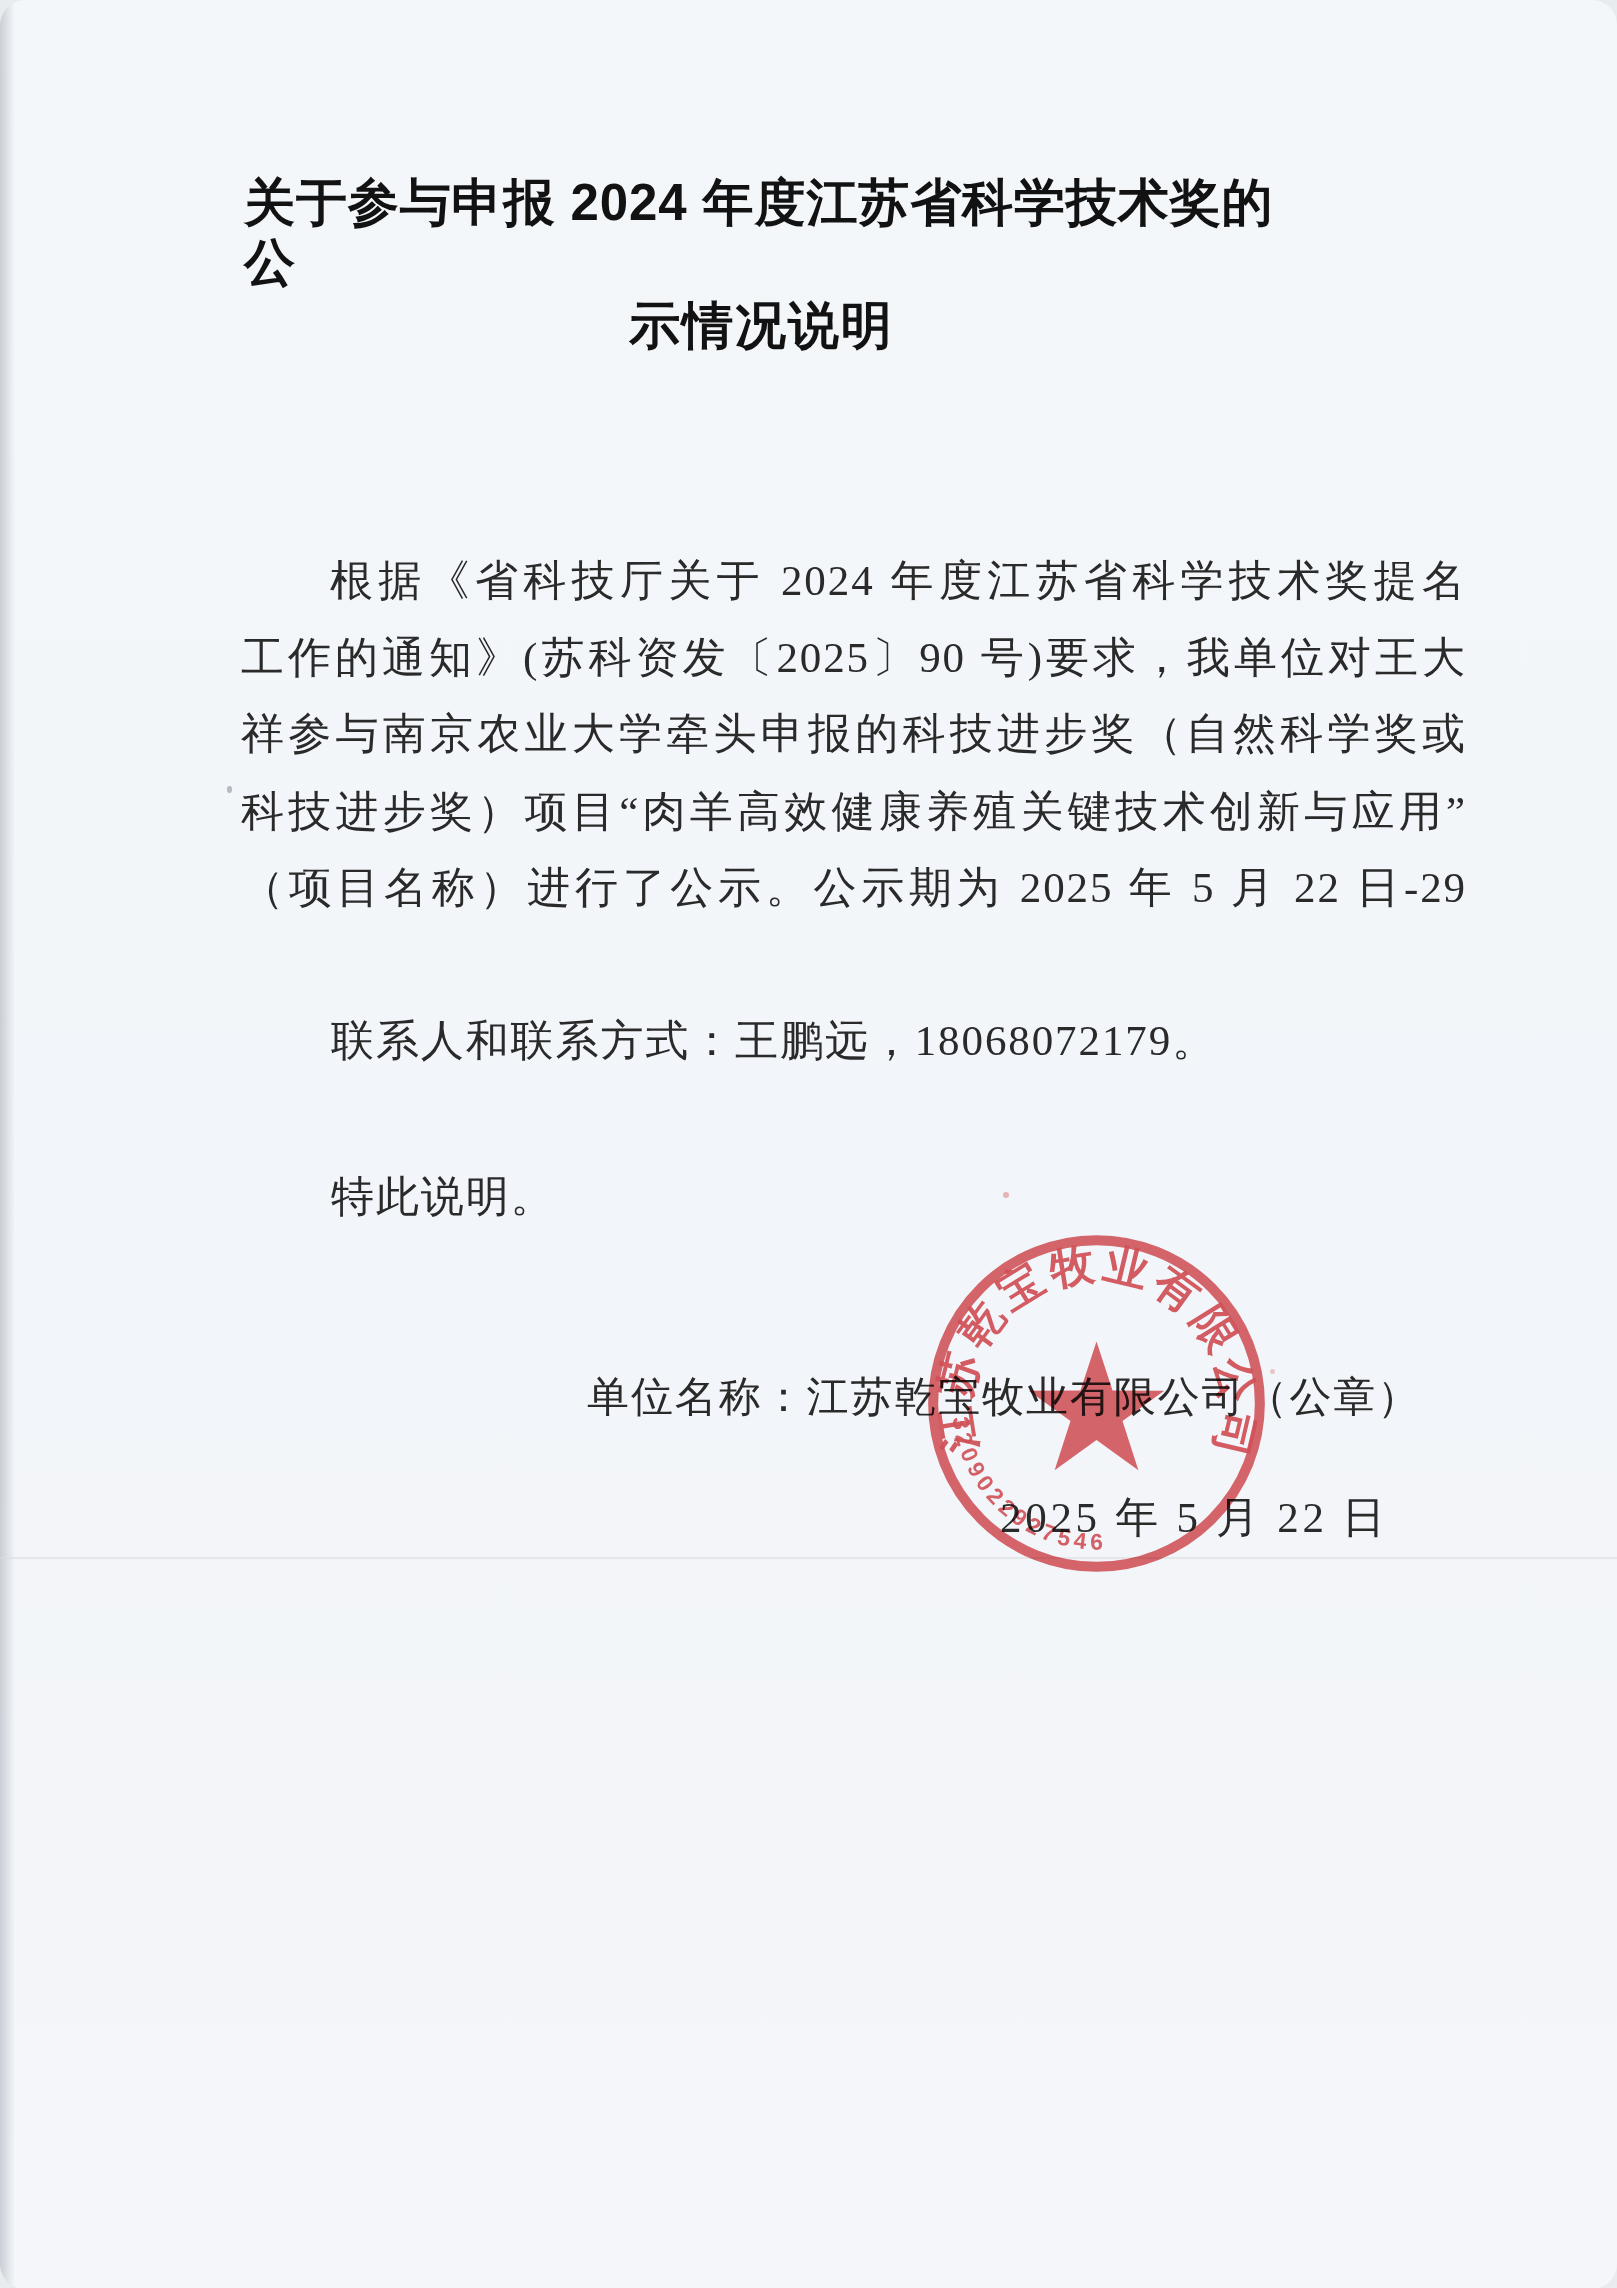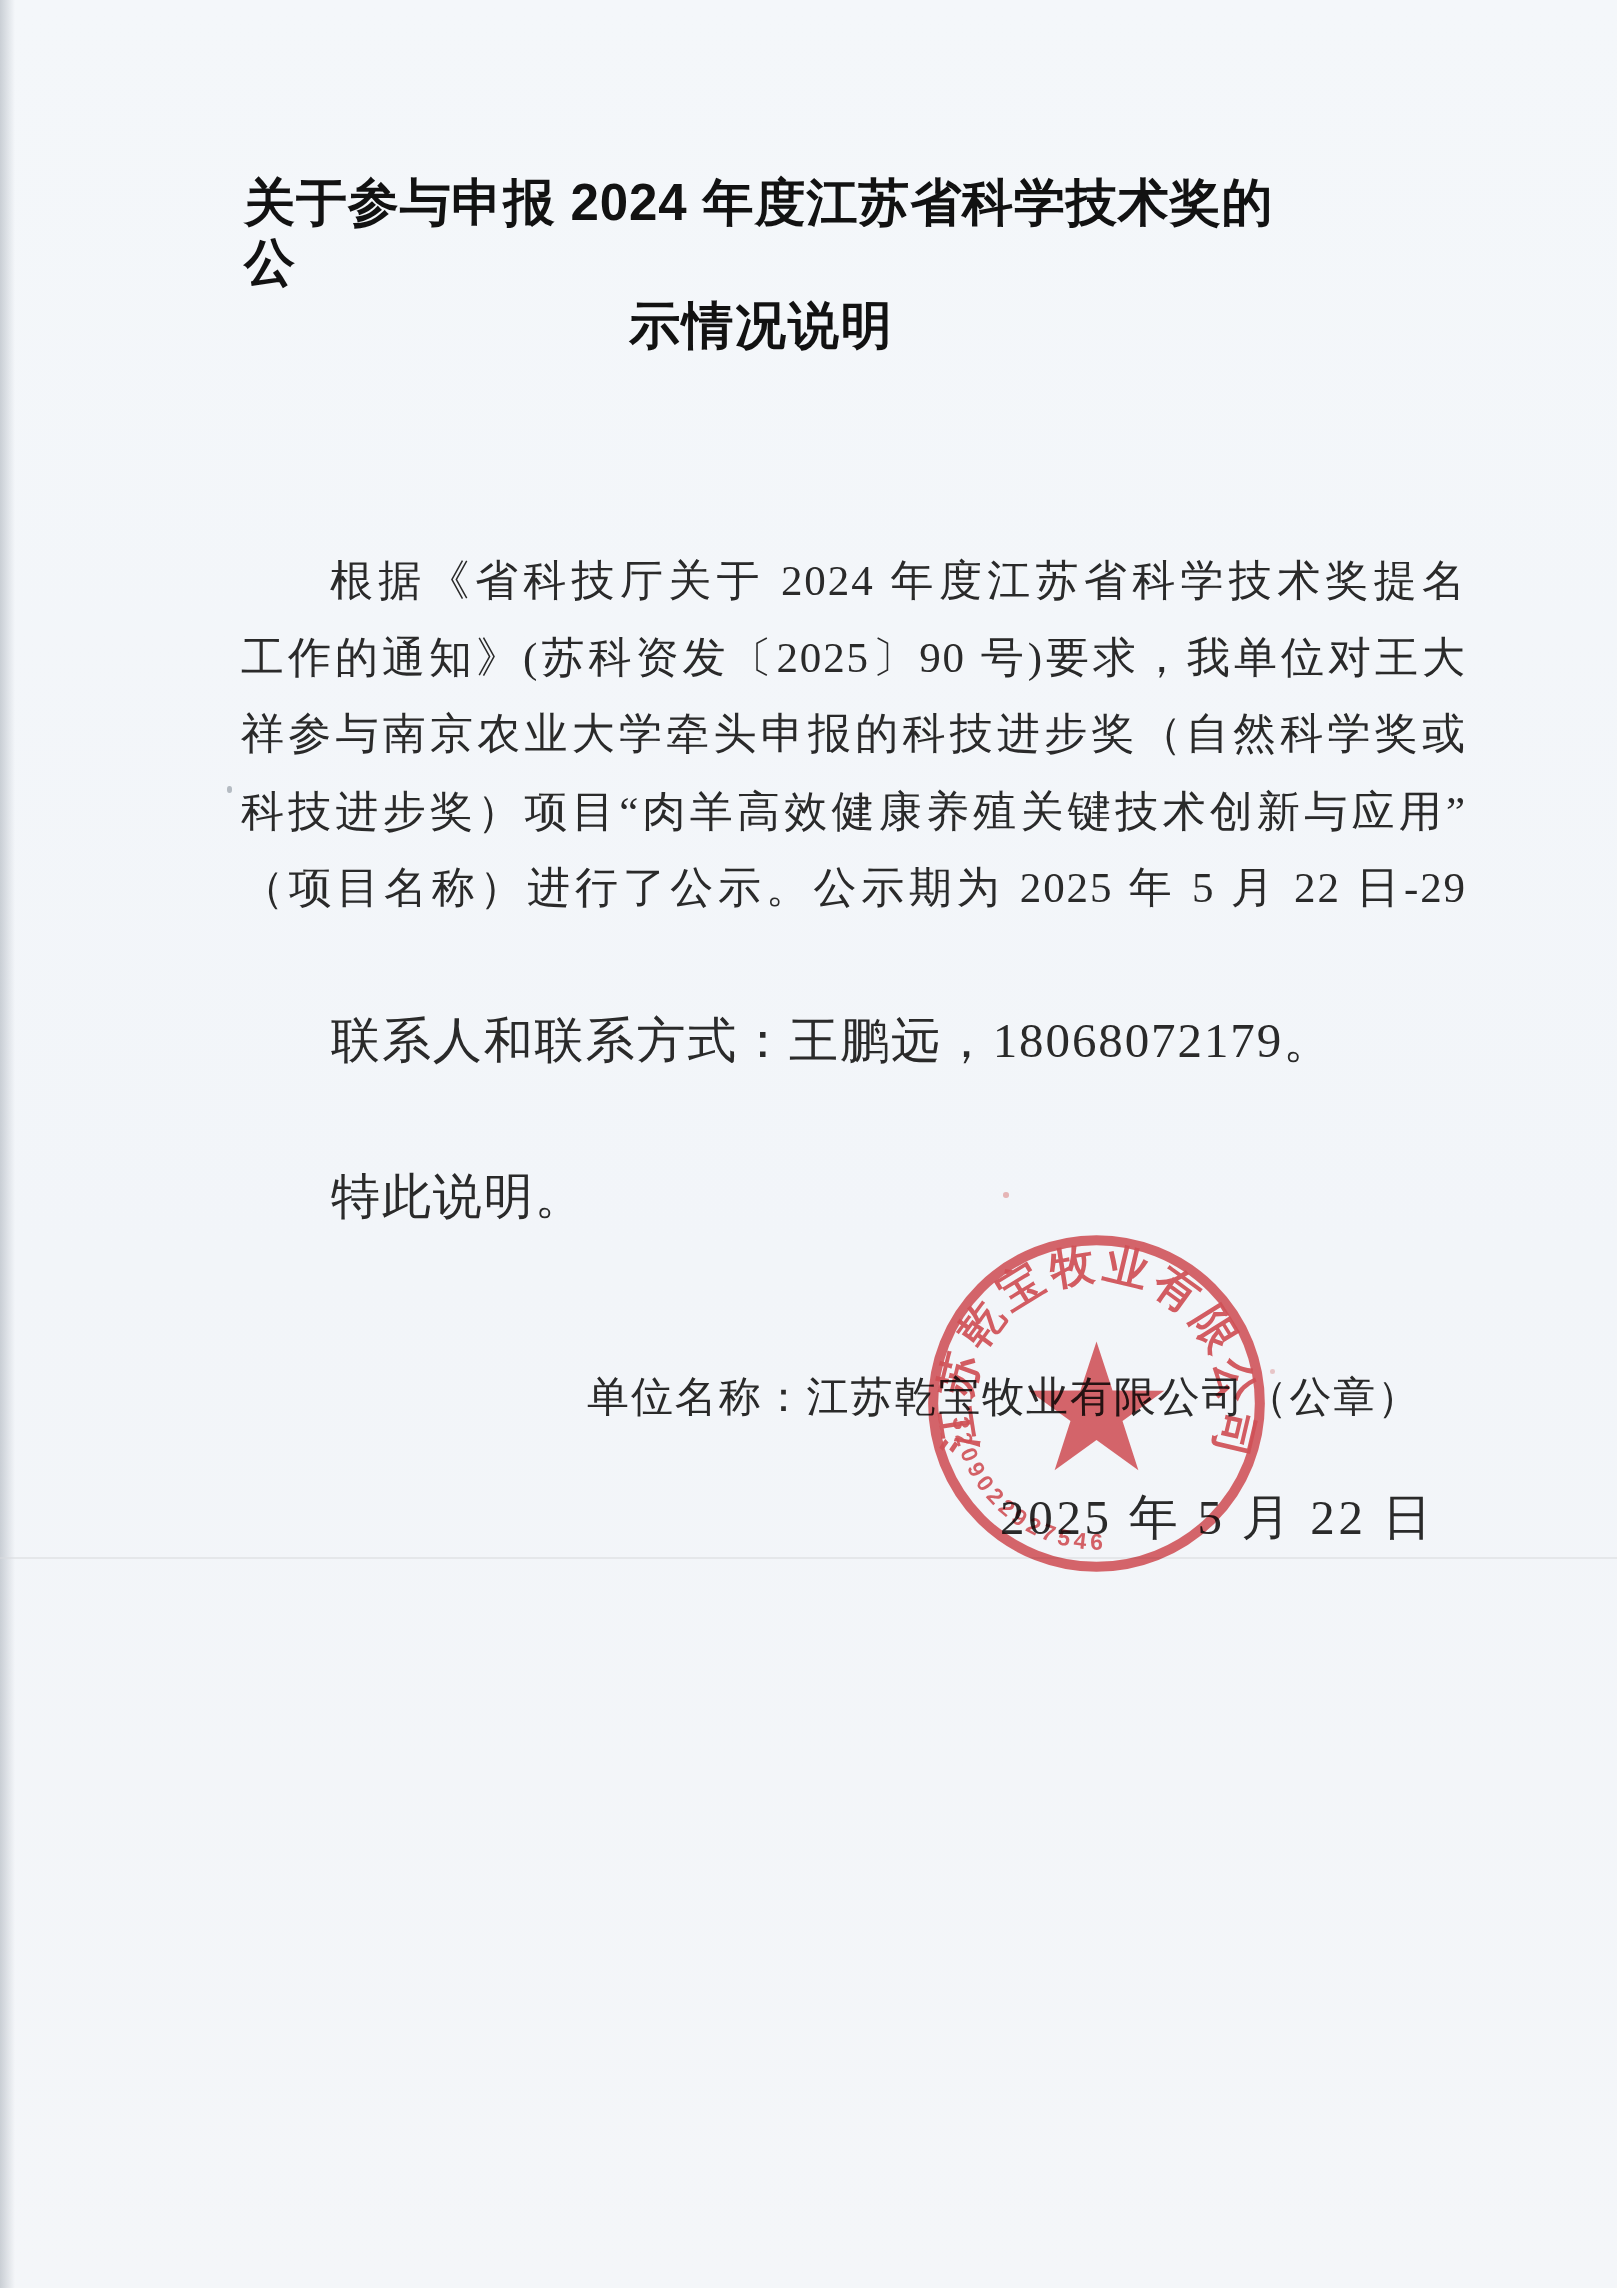--- a/index.html
+++ b/index.html
@@ -3,20 +3,21 @@
 <meta charset="utf-8">
 <style>
   html,body{margin:0;padding:0;background:#e9ecef;}
   .page{
     position:relative;
     width:1617px;height:2289px;
     background:linear-gradient(180deg,#f4f7fa 0%,#f2f5f9 55%,#f4f6f9 100%);
     overflow:hidden;
     font-family:"Liberation Serif","DejaVu Serif",serif;
     color:#262626;
+    border-radius:25px;
   }
   .edge-shadow{
     position:absolute;left:0;top:0;bottom:0;width:15px;
     background:linear-gradient(90deg,rgba(150,158,168,.45),rgba(150,158,168,0));
   }
   .scanline{
     position:absolute;left:0;width:1617px;height:1.9px;
     background:#d9dbde;opacity:.55;
   }
   .title{
@@ -31,21 +32,21 @@
     position:absolute;left:241px;width:1226px;height:58px;
     font-size:43px;line-height:58px;letter-spacing:1.9px;
     color:#2a2a2a;
     text-align:justify;text-align-last:justify;
     white-space:nowrap;
     margin-top:37px;
   }
   .bodyline.indent{text-indent:89px;}
   .freeline{
     position:absolute;
-    font-size:49px;line-height:56px;letter-spacing:1.9px;
+    font-size:43px;line-height:56px;letter-spacing:1.9px;
     color:#2a2a2a;white-space:nowrap;
   }
   .speck{position:absolute;border-radius:50%;}
   .seal{
     position:absolute;left:914px;top:1221px;
     mix-blend-mode:multiply;opacity:.93;
   }
 </style>
 </head>
 <body>

